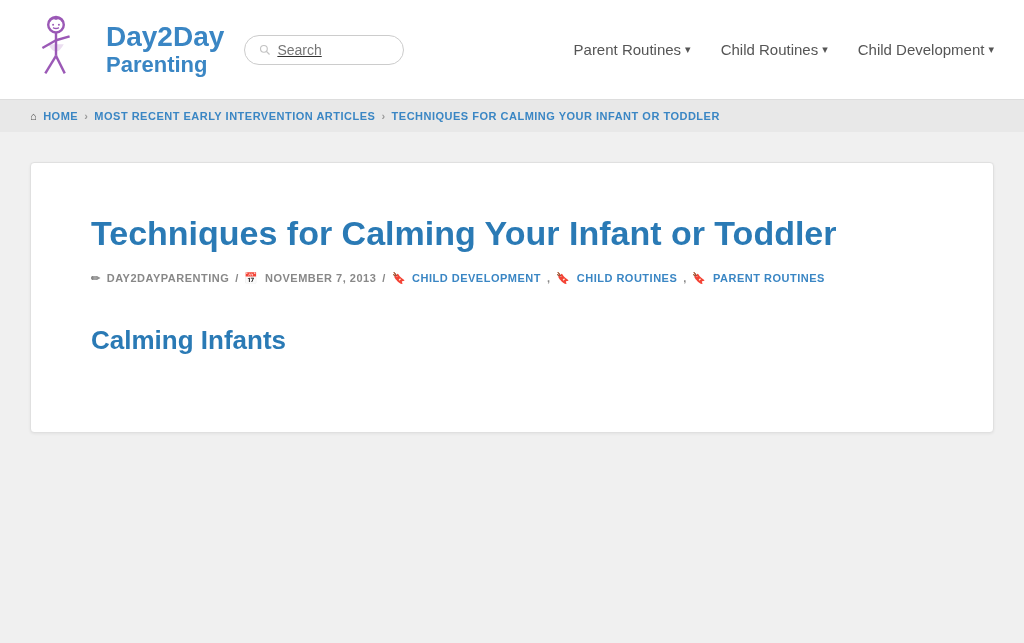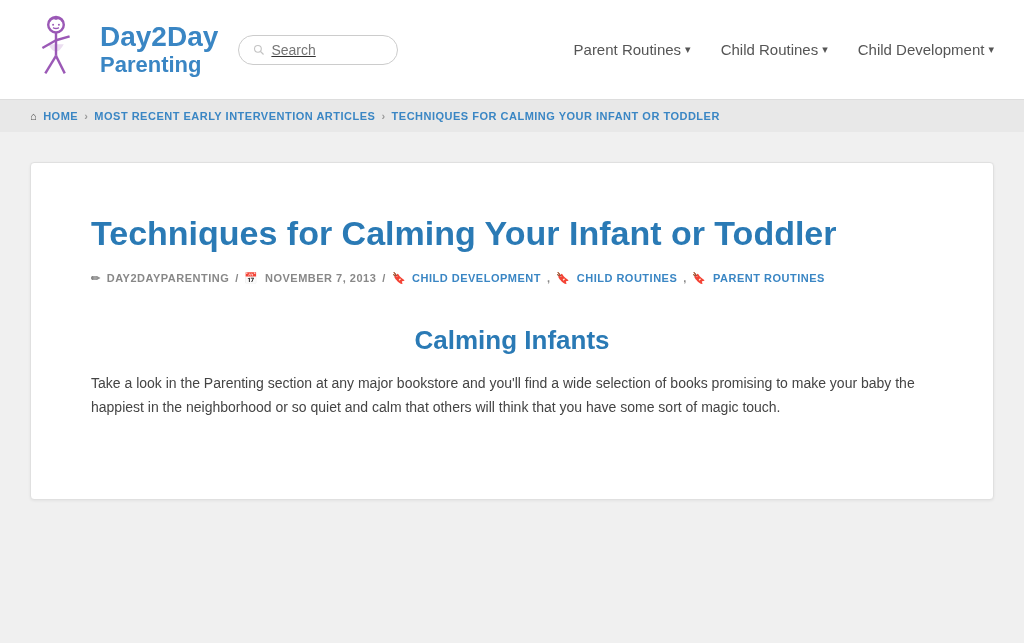--- a/index.html
+++ b/index.html
@@ -12,21 +12,21 @@
       display: flex;
       align-items: center;
       padding: 10px 30px;
       gap: 20px;
       height: 100px;
     }
 
     #logo-area {
       display: flex;
       align-items: center;
-      gap: 18px;
+      gap: 24px;
       min-width: 180px;
     }
 
     #logo-icon {
       width: 52px;
       height: 70px;
     }
 
     #logo-text {
       display: flex;
@@ -149,21 +149,20 @@
     }
     .meta-tag { color: #3a86c4; }
     .meta-sep { color: #888; }
 
     #section-title {
       font-family: Arial, sans-serif;
       font-size: 26px;
       font-weight: bold;
       color: #2a7ab5;
       margin-bottom: 16px;
-      text-align: center;
     }
 
     #article-body p {
       font-family: Arial, sans-serif;
       font-size: 14px;
       color: #444;
       line-height: 1.7;
       margin-bottom: 20px;
     }
 
@@ -255,17 +254,16 @@
       <span class="meta-sep">,</span>
       <span>🔖</span>
       <span class="meta-tag">CHILD ROUTINES</span>
       <span class="meta-sep">,</span>
       <span>🔖</span>
       <span class="meta-tag">PARENT ROUTINES</span>
     </div>
 
     <div id="article-body">
       <h2 id="section-title">Calming Infants</h2>
-      <p>Take a look in the Parenting section at any major bookstore and you'll find a wide selection of books promising to make your baby the happiest in the neighborhood or so quiet and calm that others will think that you have some sort of magic touch.</p>
     </div>
 
   </div>
 </div>
 
 </body></html>

